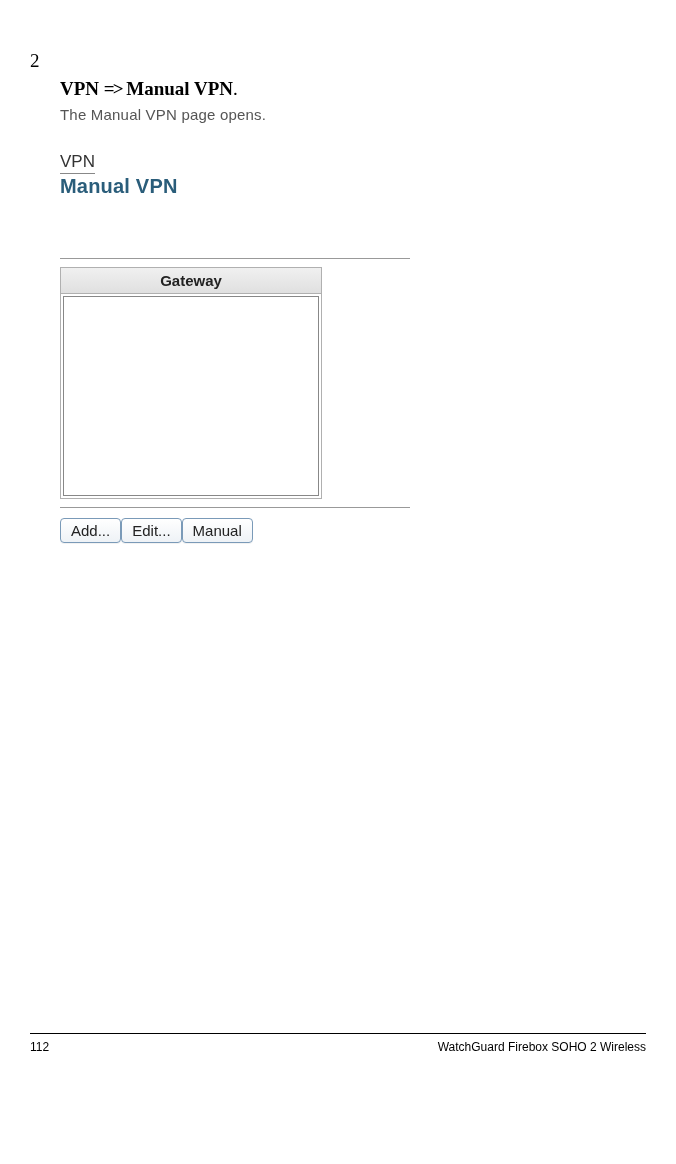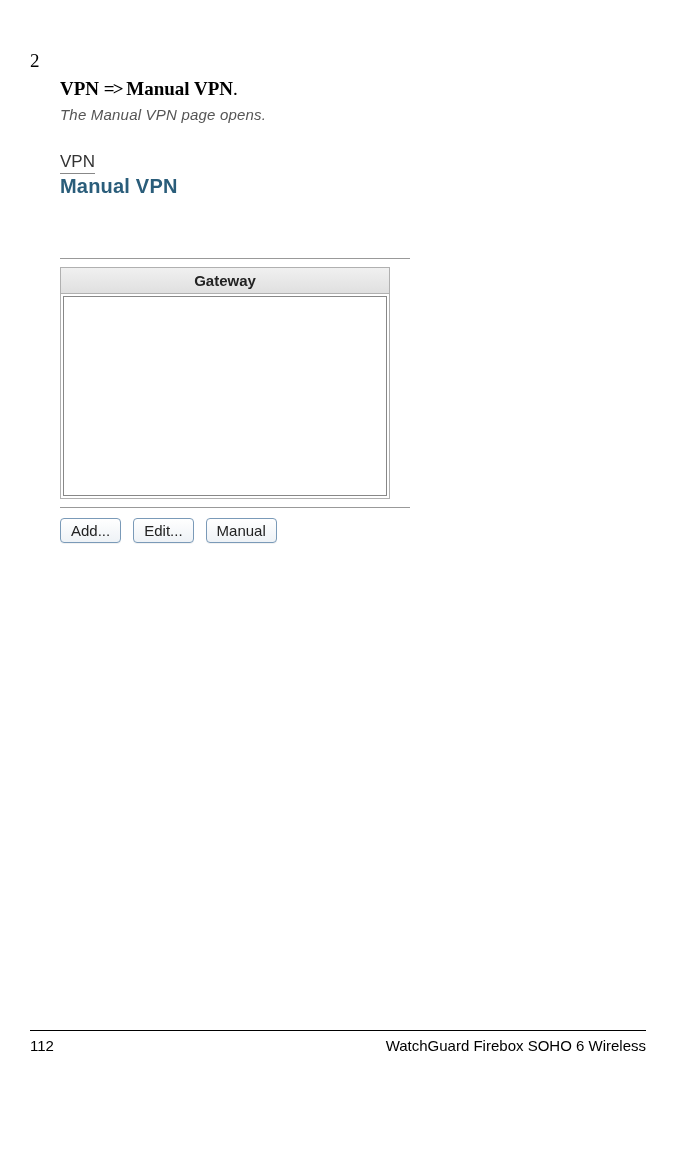--- a/index.html
+++ b/index.html
@@ -32,21 +32,20 @@
     line-height: 1.35;
   }
   .bold { font-weight: bold; }
   .arrow {
     font-weight: bold;
     font-family: Georgia, serif;
     letter-spacing: -2px;
   }
   .italic-note {
     font-family: Verdana, Arial, sans-serif;
-    font-style: italic;
     font-size: 15px;
     color: #555;
     margin-top: 4px;
     margin-bottom: 24px;
     letter-spacing: 0.2px;
   }
   .screenshot {
     margin-left: 30px;
     width: 350px;
   }
@@ -70,21 +69,21 @@
     letter-spacing: 0.2px;
   }
   hr.thin {
     border: none;
     border-top: 1px solid #999;
     margin: 0;
   }
   .gateway-table {
     margin-top: 8px;
     margin-bottom: 8px;
-    width: 330px;
+    width: 262px;
     border: 1px solid #b0b0b0;
     background: #fff;
   }
   .gateway-head {
     background: linear-gradient(#f0f0f0, #e0e0e0);
     border-bottom: 1px solid #b0b0b0;
     text-align: center;
     font-family: Verdana, Arial, sans-serif;
     font-weight: bold;
     font-size: 15px;
@@ -95,21 +94,21 @@
     padding: 2px;
   }
   .gateway-body {
     border: 1px solid #888;
     height: 200px;
     background: #fff;
   }
   .button-row {
     margin-top: 10px;
     display: flex;
-    gap: 12px;
+    gap: 0;
   }
   .btn {
     font-family: Verdana, Arial, sans-serif;
     font-size: 15px;
     padding: 3px 10px;
     border: 1px solid #7a9ab8;
     border-radius: 4px;
     background: linear-gradient(#ffffff, #eef2f6);
     color: #222;
     cursor: pointer;
@@ -125,21 +124,21 @@
   }
   .footer hr {
     border: none;
     border-top: 1px solid #000;
     margin: 0 0 6px 0;
   }
   .footer-row {
     display: flex;
     justify-content: space-between;
     font-family: Verdana, Arial, sans-serif;
-    font-size: 15px;
+    font-size: 12px;
   }
   .footer-left { }
   .footer-right { }
 </style>
 </head>
 <body>
 
 <div class="page">
 
   <div class="step-row">
@@ -176,15 +175,15 @@
       <button class="btn">Manual</button>
     </div>
   </div>
 
 </div>
 
 <div class="footer">
   <hr>
   <div class="footer-row">
     <div class="footer-left">112</div>
-    <div class="footer-right">WatchGuard Firebox SOHO 6 Wireless</div>
+    <div class="footer-right">WatchGuard Firebox SOHO 2 Wireless</div>
   </div>
 </div>
 
 </body></html>

